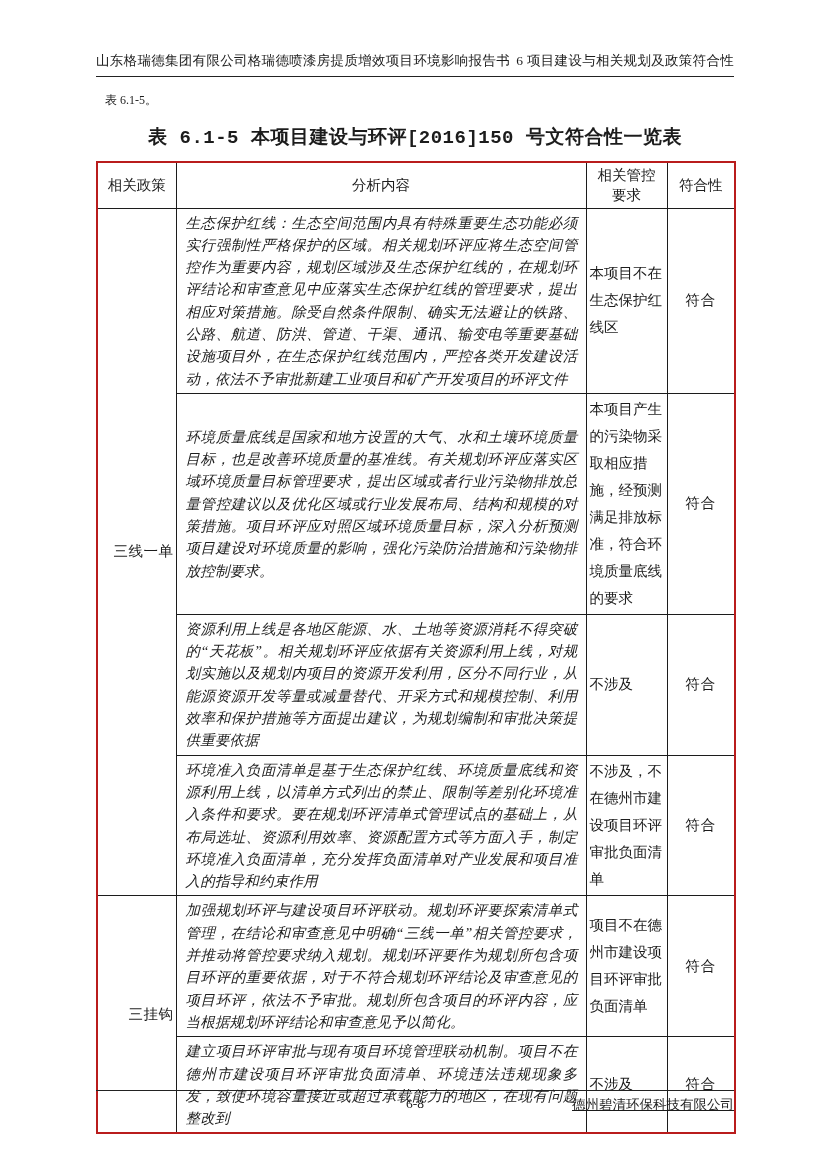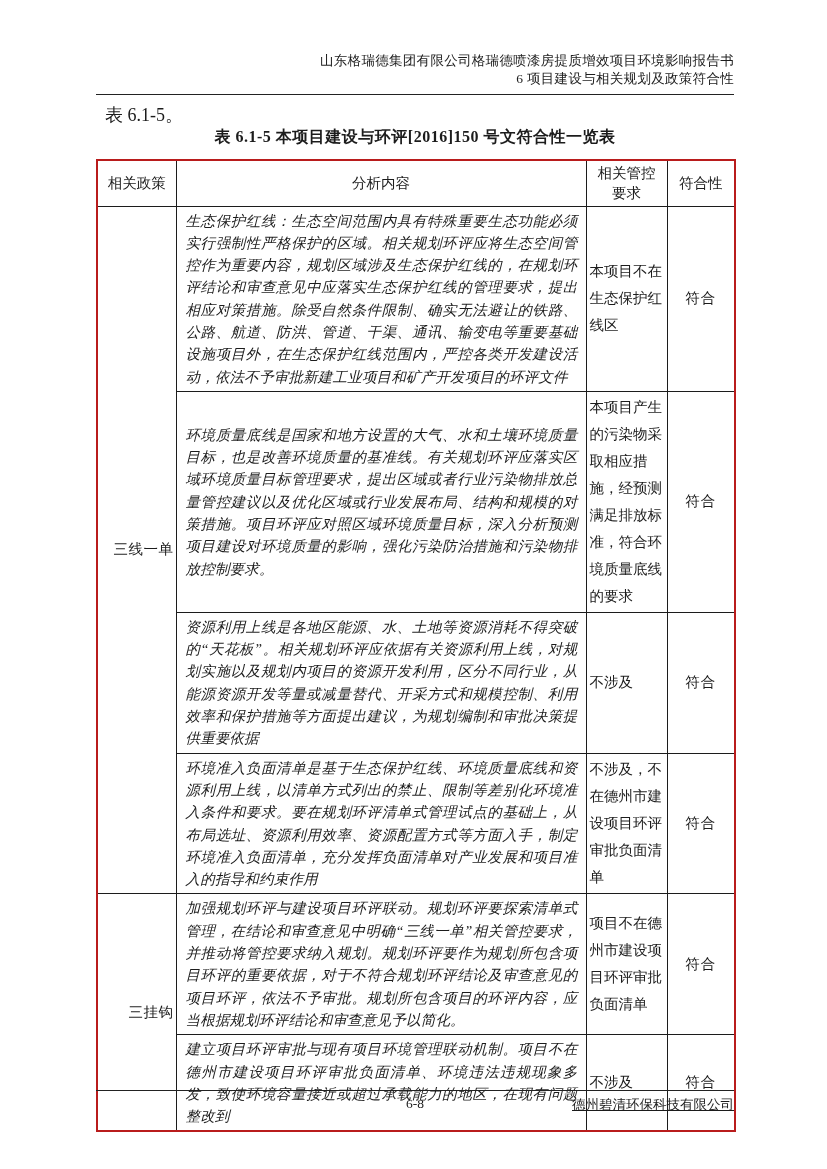--- a/index.html
+++ b/index.html
@@ -23,32 +23,33 @@
   .doc-header {
     display: flex;
     justify-content: space-between;
     align-items: flex-end;
     padding-top: 52px;
     padding-bottom: 6px;
     border-bottom: 1.5px solid #222;
     font-size: 13.5px;
     letter-spacing: 0.3px;
     white-space: nowrap;
-    flex-direction: column;
   }
   .intro-line {
-    margin-top: 8px;
+    margin-top: 15px;
     padding-left: 9px;
-    font-size: 18px;
+    font-size: 12px;
   }
   .table-title {
+    margin-top: 15px;
     text-align: center;
     font-weight: bold;
-    font-size: 16px;
+    font-size: 19px;
     letter-spacing: 0.5px;
+    font-family: Liberation Mono, monospace;
   }
   table.compliance {
     margin-top: 11px;
     border-collapse: collapse;
     width: 638px;
     table-layout: fixed;
   }
   table.compliance, table.compliance th, table.compliance td {
     border: 1px solid #1c1c1c;
   }

